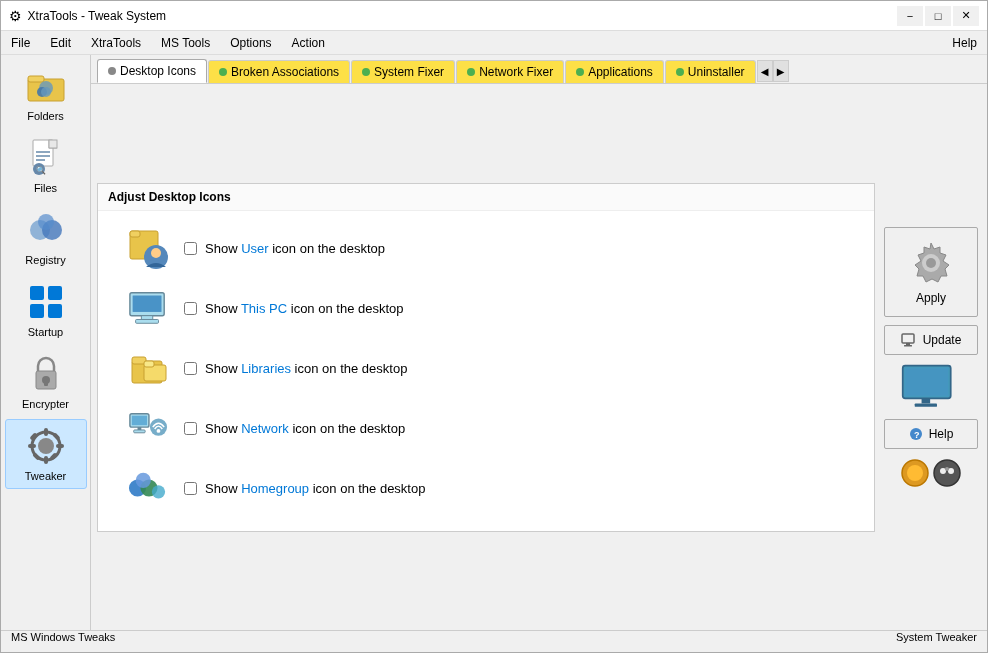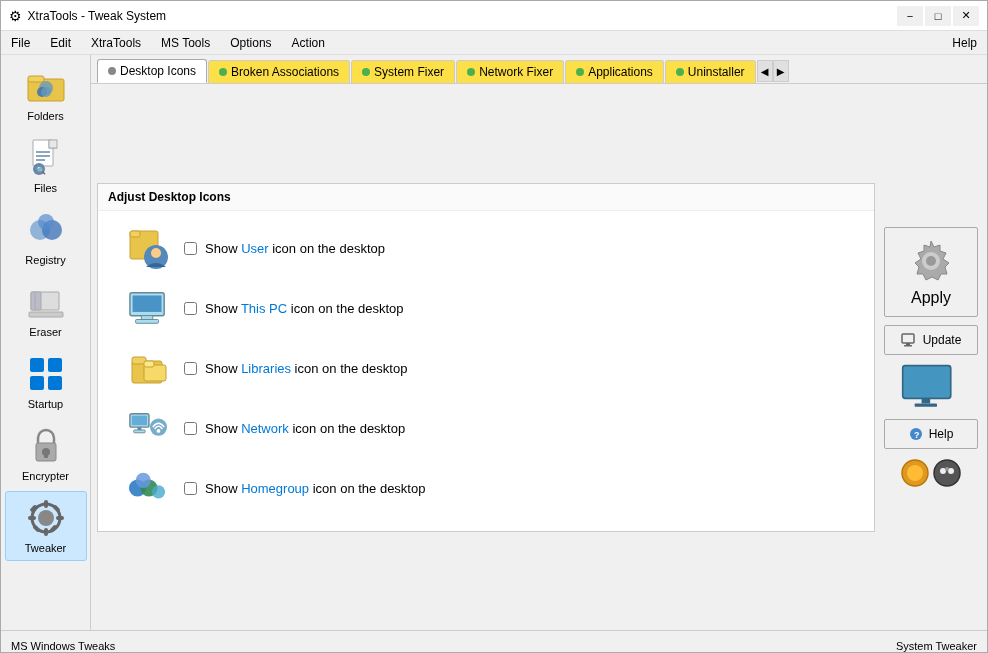--- a/index.html
+++ b/index.html
@@ -267,21 +267,21 @@
       height: 90px;
       display: flex;
       flex-direction: column;
       align-items: center;
       justify-content: center;
       gap: 4px;
       border: 1px solid #aaa;
       background: #f0f0f0;
       cursor: pointer;
       border-radius: 2px;
-      font-size: 16px;
+      font-size: 12px;
     }
     .btn-update {
       width: 94px;
       height: 30px;
       display: flex;
       align-items: center;
       justify-content: center;
       gap: 6px;
       border: 1px solid #aaa;
       background: #f0f0f0;
@@ -314,21 +314,21 @@
       width: 60px;
       height: 50px;
     }
 
     
     .status-bar {
       height: 22px;
       background: #f0f0f0;
       border-top: 1px solid #ccc;
       display: flex;
-      align-items: flex-end;
+      align-items: flex-start;
       padding: 0 10px;
       justify-content: space-between;
       flex-shrink: 0;
       gap: 20px;
     }
     .status-text {
       font-size: 11px;
       color: #000;
     }
 
@@ -404,31 +404,20 @@
         <div class="sidebar-item-icon">
           <svg width="40" height="36" viewBox="0 0 40 36">
             <circle cx="14" cy="18" r="10" fill="#6699cc" opacity="0.7"></circle>
             <circle cx="26" cy="18" r="10" fill="#4477bb" opacity="0.8"></circle>
             <circle cx="20" cy="10" r="8" fill="#558bcc" opacity="0.7"></circle>
           </svg>
         </div>
         <span class="sidebar-item-label">Registry</span>
       </div>
 
-      <div class="sidebar-item">
-        <div class="sidebar-item-icon">
-          <svg width="38" height="36" viewBox="0 0 38 36">
-            <rect x="4" y="8" width="28" height="18" rx="1" fill="#ddd" stroke="#aaa" stroke-width="1"></rect>
-            <rect x="4" y="8" width="10" height="18" rx="1" fill="#bbbbcc" stroke="#aaa" stroke-width="1"></rect>
-            <rect x="2" y="28" width="34" height="5" rx="1" fill="#ccc" stroke="#aaa" stroke-width="1"></rect>
-            <line x1="8" y1="8" x2="8" y2="26" stroke="#aaa" stroke-width="1"></line>
-          </svg>
-        </div>
-        <span class="sidebar-item-label">Eraser</span>
-      </div>
 
       <div class="sidebar-item">
         <div class="sidebar-item-icon">
           <svg width="38" height="38" viewBox="0 0 38 38">
             <rect x="3" y="3" width="14" height="14" rx="2" fill="#0078d7"></rect>
             <rect x="21" y="3" width="14" height="14" rx="2" fill="#0078d7"></rect>
             <rect x="3" y="21" width="14" height="14" rx="2" fill="#0078d7"></rect>
             <rect x="21" y="21" width="14" height="14" rx="2" fill="#0078d7"></rect>
           </svg>
         </div>

